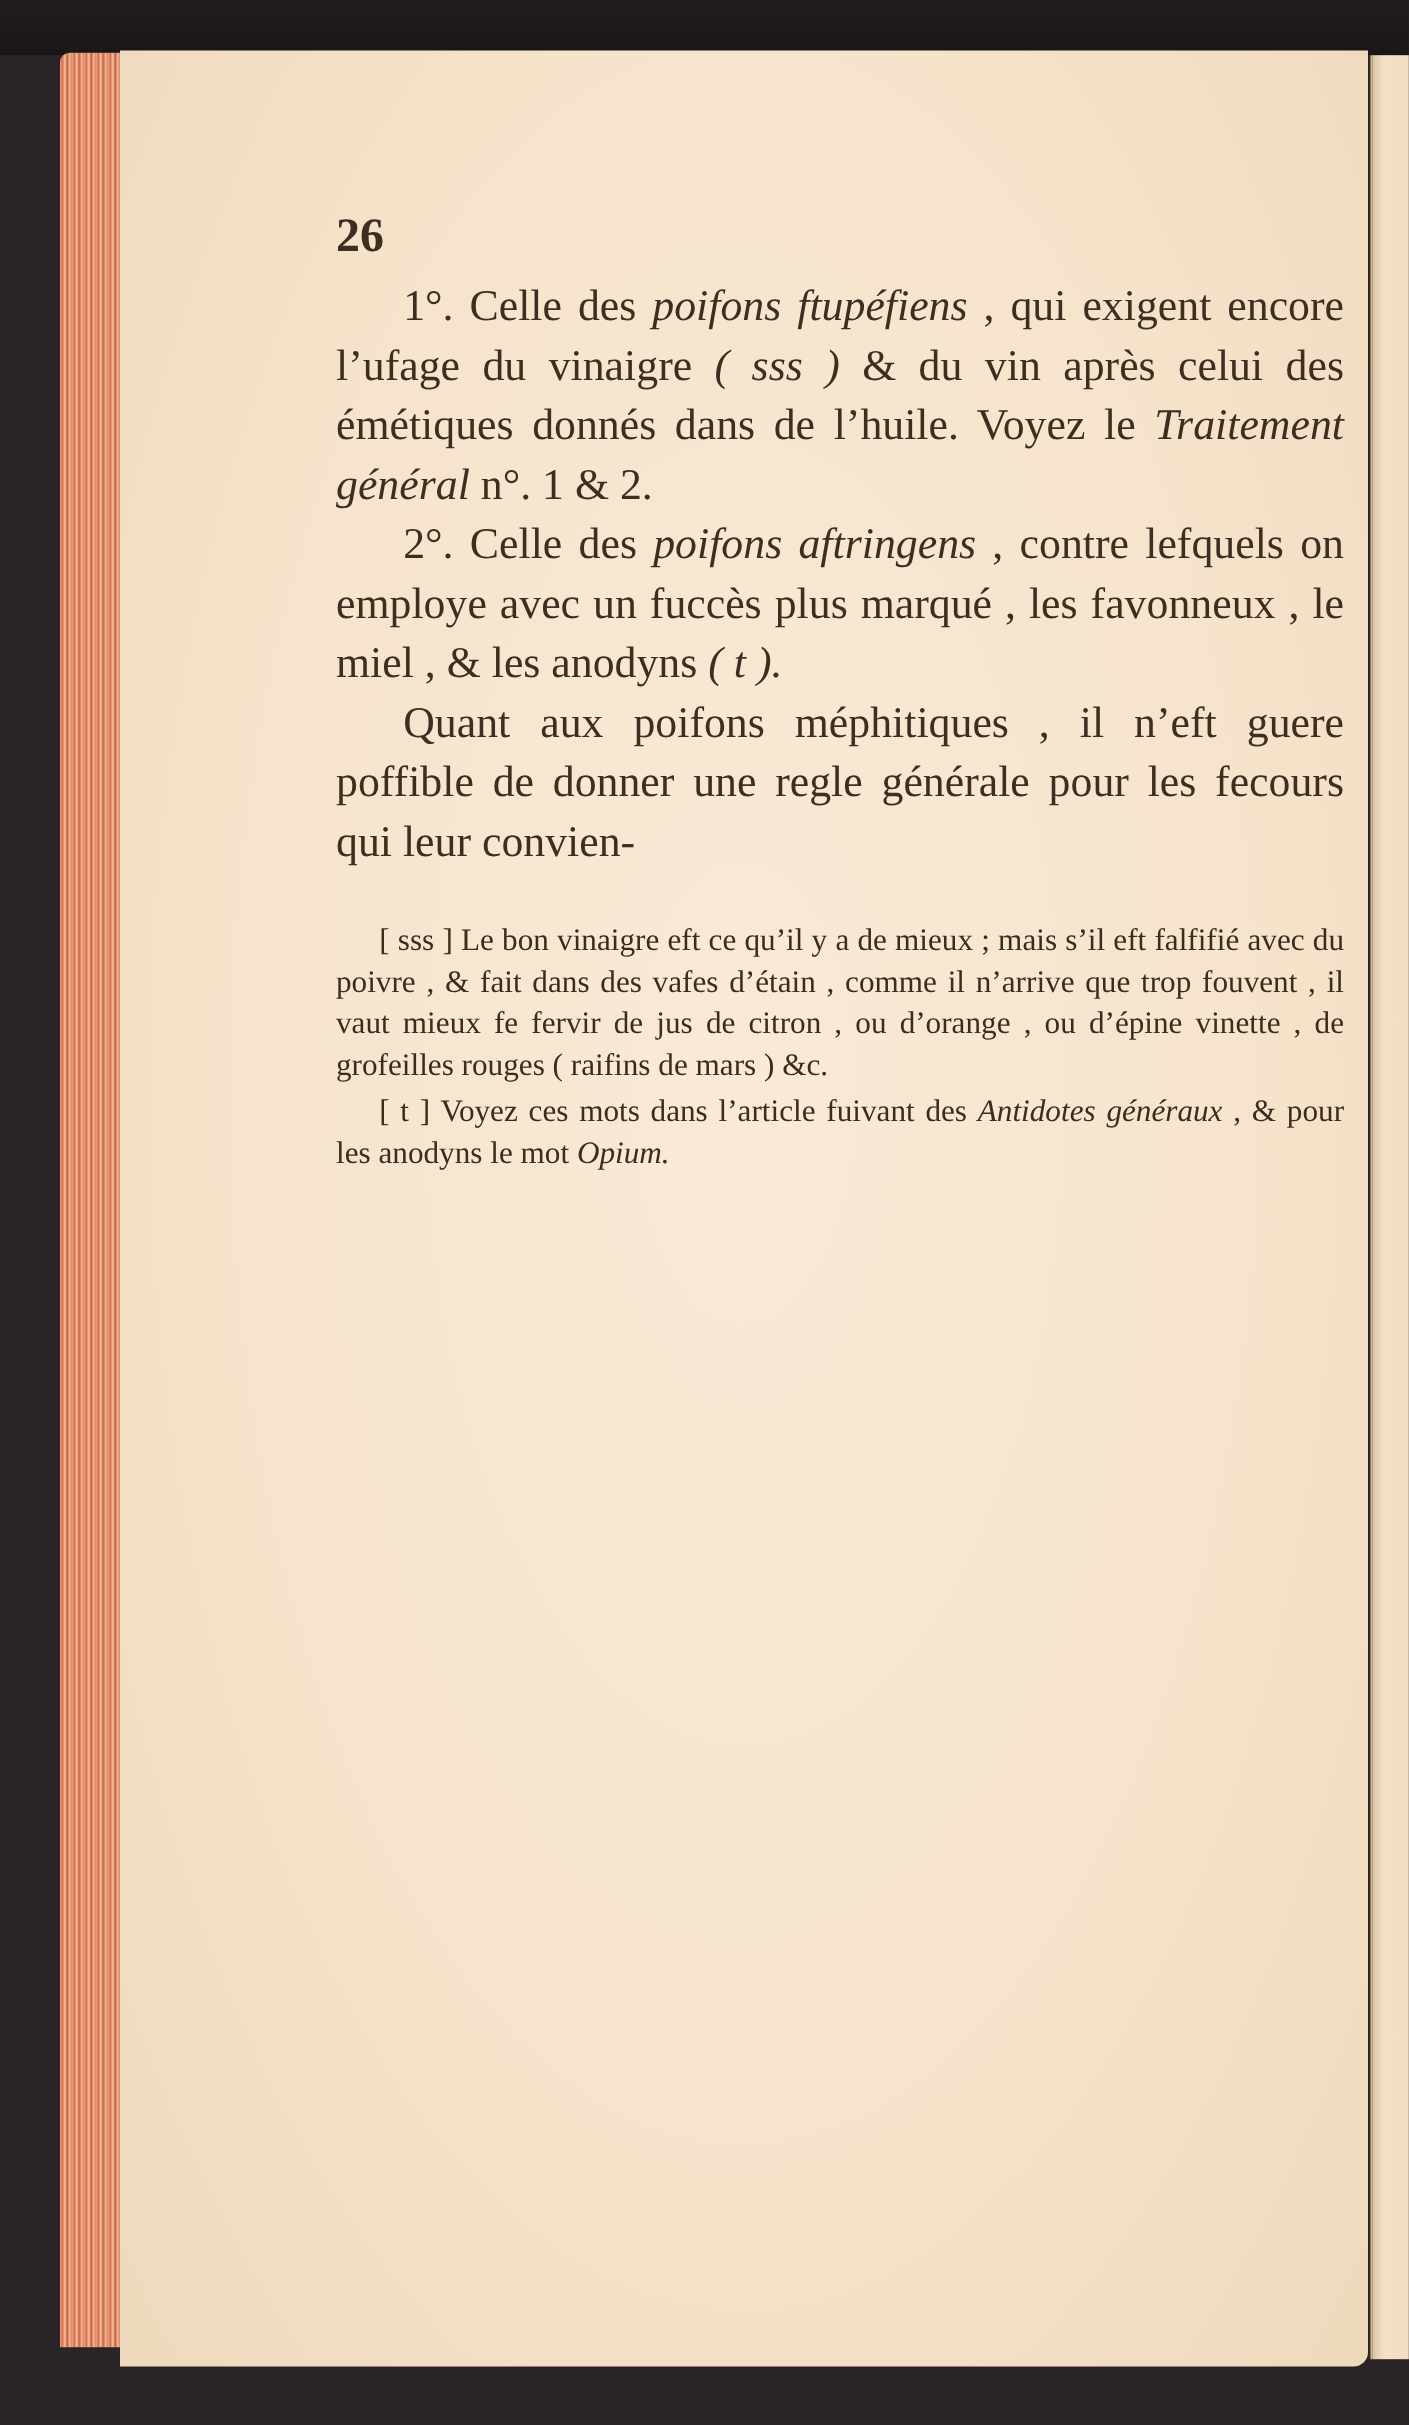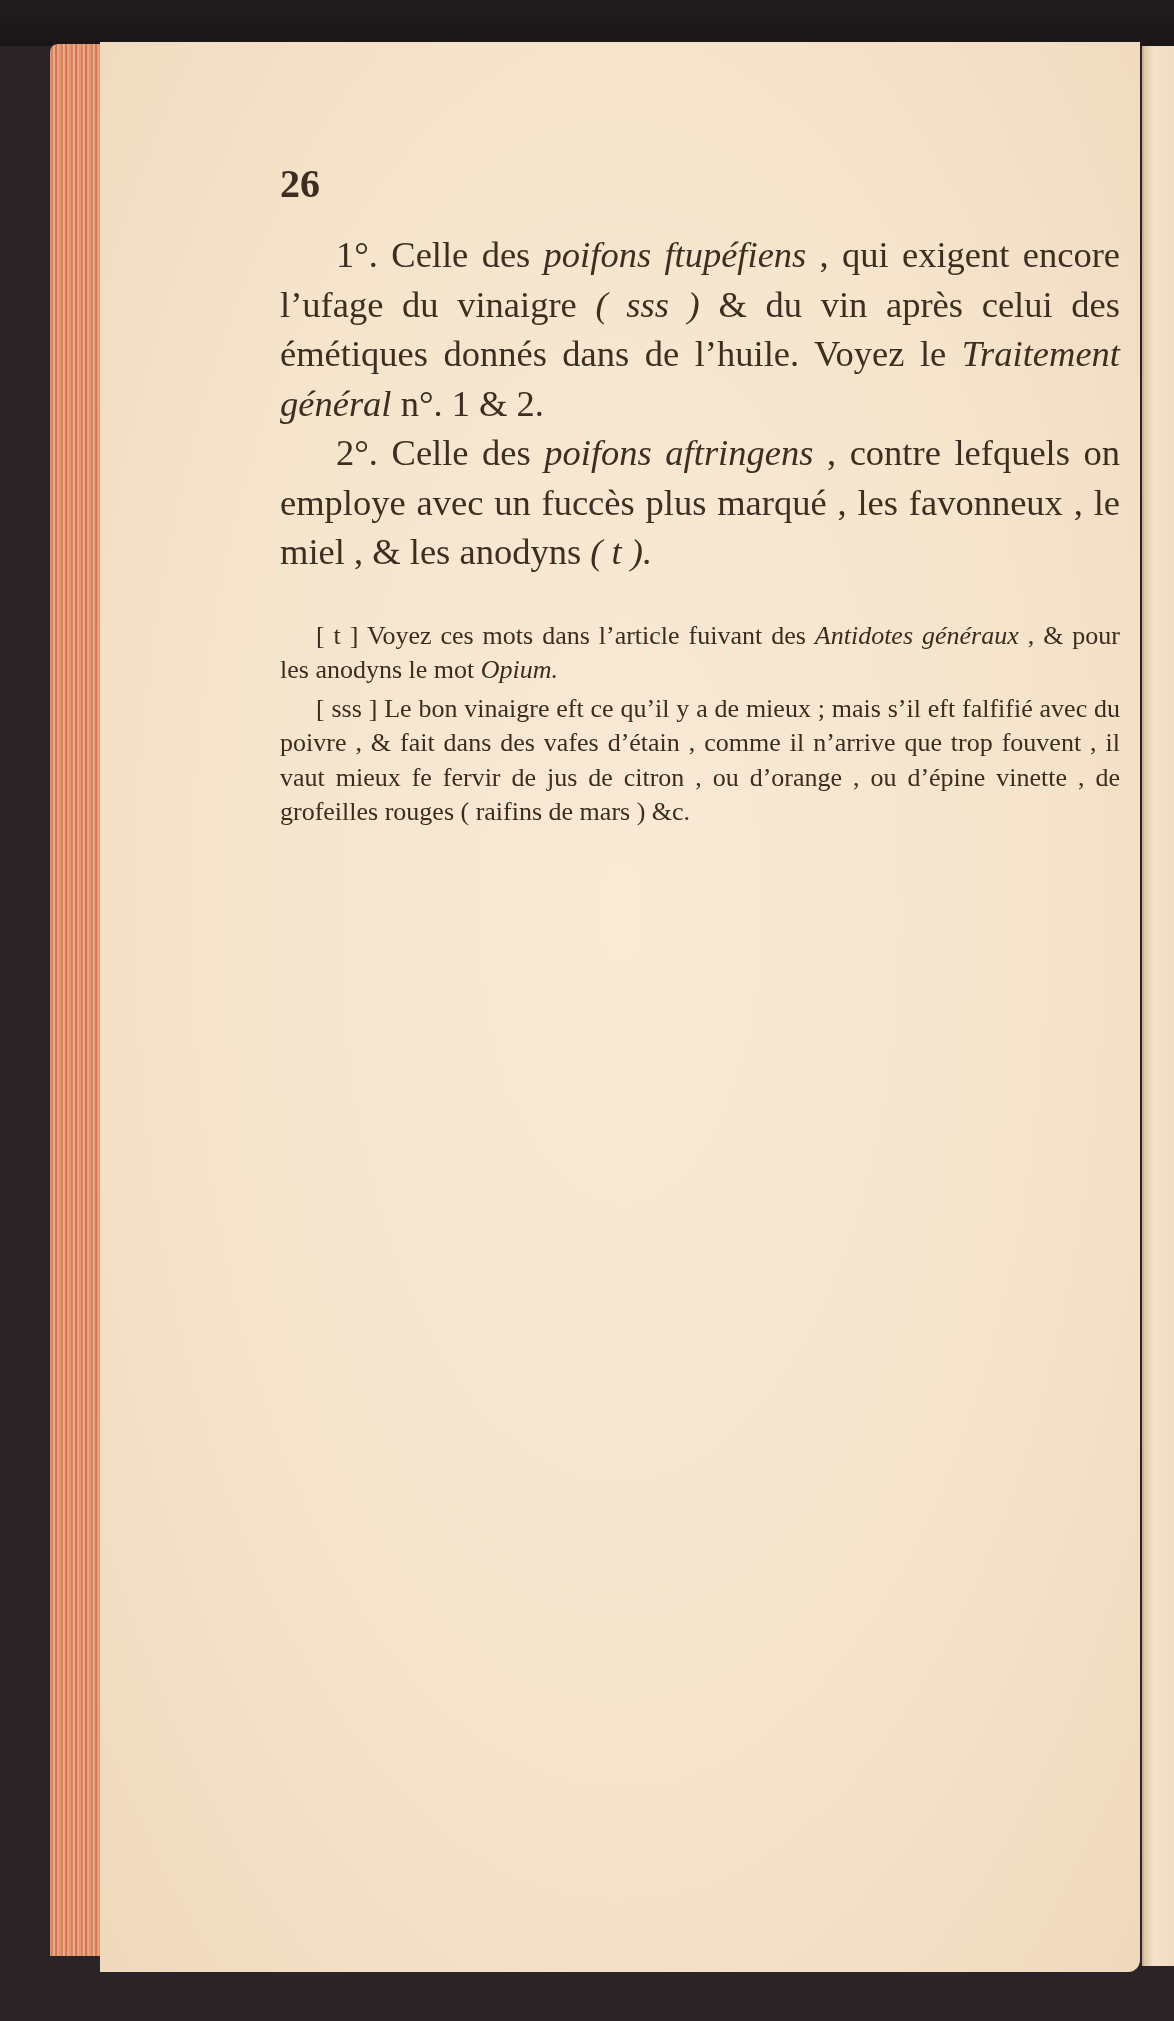--- a/index.html
+++ b/index.html
@@ -28,21 +28,21 @@
   .gutter-fold {
     position: absolute; left: 1142px; top: 46px; width: 32px; height: 1920px;
     background: linear-gradient(90deg, #dcc5a5 0%, #f3e1c8 30%, #f0dcc1 100%);
     border-left: 2px solid #cfb591;
   }
   .text-block {
     position: absolute; left: 280px; top: 160px; width: 840px;
     color: #3c2f22;
   }
   .running-head {
-    display: flex; align-items: flex-start; height: 70px;
+    display: flex; align-items: center; height: 70px;
   }
   .page-number { font-size: 40px; font-weight: bold; width: 195px; }
   .running-title { font-style: italic; font-size: 40px; letter-spacing: 0.5px; }
   .section-title {
     text-align: center; font-style: italic; font-size: 40px;
     margin: 0 0 20px 40px; padding-left: 60px; height: 60px;
   }
   .para {
     font-size: 36.5px; line-height: 49.5px; text-align: justify;
     margin: 0;
@@ -71,18 +71,19 @@
   </div>
 
 
 
   <p class="para indent"><span>1°.</span><span> Celle des </span><em>poifons ftupéfiens</em><span> , qui exigent encore l’ufage du vinaigre </span><em>( sss )</em><span> &amp; du vin après celui des émétiques donnés dans de l’huile. Voyez le </span><em>Traitement général</em><span> n°. 1 &amp; 2.</span></p>
 
   <p class="para indent"><span>2°.</span><span> Celle des </span><em>poifons aftringens</em><span> , contre lefquels on employe avec un fuccès plus marqué , les favonneux , le miel , &amp; les anodyns </span><em>( t ).</em></p>
 
 
 
+  <p class="para indent">Quant aux poifons méphitiques , il n’eft guere poffible de donner une regle générale pour les fecours qui leur convien-</p>
 
   <div class="footnotes">
+    <p class="fn"><span>[ sss ]</span><span> Le bon vinaigre eft ce qu’il y a de mieux ; mais s’il eft falfifié avec du poivre , &amp; fait dans des vafes d’étain , comme il n’arrive que trop fouvent , il vaut mieux fe fervir de jus de citron , ou d’orange , ou d’épine vinette , de grofeilles rouges ( raifins de mars ) &amp;c.</span></p>
     <p class="fn"><span>[ t ]</span><span> Voyez ces mots dans l’article fuivant des </span><em>Antidotes généraux</em><span> , &amp; pour les anodyns le mot </span><em>Opium.</em></p>
-    <p class="fn"><span>[ sss ]</span><span> Le bon vinaigre eft ce qu’il y a de mieux ; mais s’il eft falfifié avec du poivre , &amp; fait dans des vafes d’étain , comme il n’arrive que trop fouvent , il vaut mieux fe fervir de jus de citron , ou d’orange , ou d’épine vinette , de grofeilles rouges ( raifins de mars ) &amp;c.</span></p>
   </div>
 </div>
 
 </body></html>

